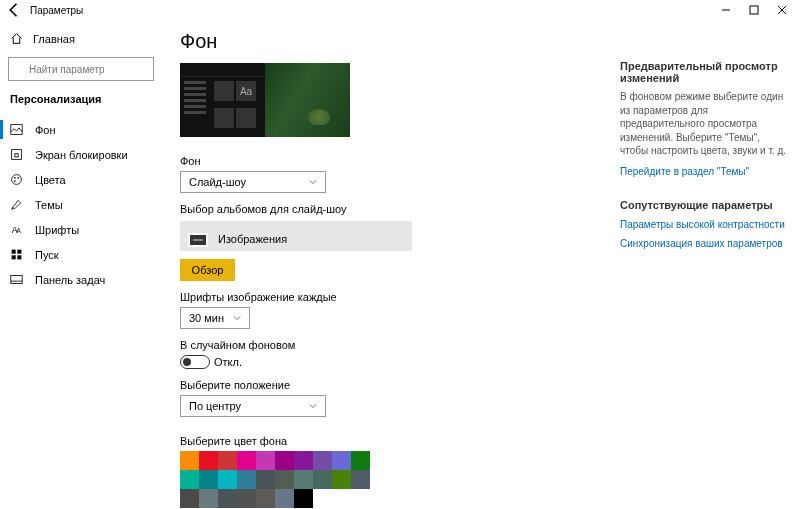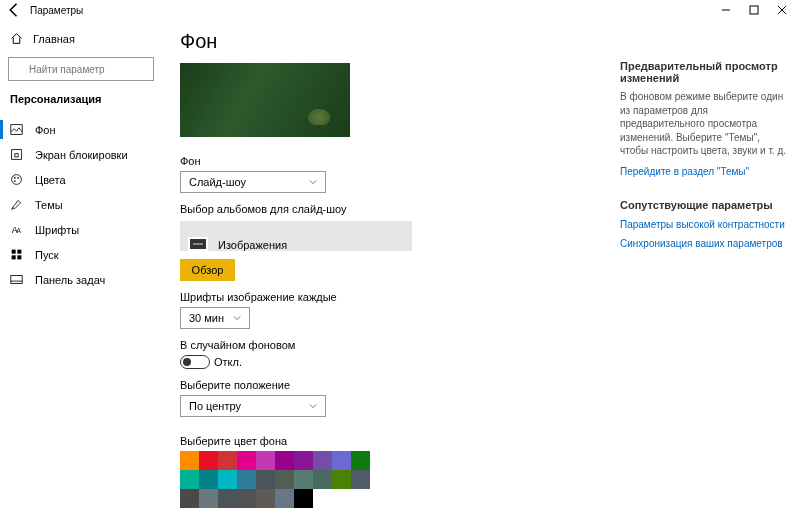--- a/index.html
+++ b/index.html
@@ -31,21 +31,21 @@
 .preview .left .tiles .t{width:20px;height:20px;background:#333}
 .preview .left .tiles .aa{color:#aaa;font-size:10px;display:flex;align-items:center;justify-content:center}
 .preview .left .strip{width:30px;padding:4px;display:flex;flex-direction:column;gap:3px}
 .preview .left .strip .l{height:3px;background:#444}
 .preview .right{flex:1;background:linear-gradient(120deg,#1a3d1a,#2d5a2d 40%,#1a3d1a);position:relative}
 .preview .right::after{content:"";position:absolute;right:20px;bottom:12px;width:22px;height:16px;background:radial-gradient(circle,#5a7a3a,#3a5a2a);border-radius:50% 50% 40% 40%}
 .label{font-size:11px;margin-bottom:4px;margin-top:10px}
 .select{width:146px;height:22px;border:1px solid #999;display:flex;align-items:center;justify-content:space-between;padding:0 8px;font-size:11px;cursor:pointer;background:#fff}
 .select.small{width:70px}
 .select .chev{width:8px;height:8px}
-.album-box{width:232px;height:30px;background:#e6e6e6;display:flex;align-items:flex-end;gap:10px;padding:0 8px;margin-top:6px;cursor:pointer}
+.album-box{width:232px;height:30px;background:#e6e6e6;display:flex;align-items:flex-start;gap:10px;padding:12px 8px;margin-top:6px;cursor:pointer}
 .album-box .thumb{width:20px;height:14px;background:#333;border:2px solid #fff;position:relative}
 .album-box .thumb::after{content:"";position:absolute;inset:4px 3px;background:#888}
 .album-box .txt{font-size:11px}
 .browse{width:55px;height:22px;background:#eab308;border:0;font-size:11px;margin-top:8px;cursor:pointer}
 .toggle{display:flex;align-items:center;gap:4px;margin-top:4px}
 .toggle .sw{width:30px;height:14px;border:1px solid #333;border-radius:7px;position:relative;cursor:pointer}
 .toggle .sw::after{content:"";position:absolute;left:2px;top:2px;width:8px;height:8px;background:#333;border-radius:50%}
 .toggle .lbl{font-size:11px}
 .palette{display:flex;flex-wrap:wrap;width:190px;margin-top:4px}
 .palette .c{width:19px;height:19px;cursor:pointer}
@@ -151,20 +151,39 @@
           <line x1="1" y1="10" x2="15" y2="10" stroke="#000"></line>
         </svg>
       <span>Панель задач</span>
     </div>
   </div>
 
   <div class="main">
     <div class="page-title">Фон</div>
 
     <div class="preview">
+      <div class="left">
+        <div class="bar"></div>
+        <div class="body">
+          <div class="strip">
+              <div class="l"></div>
+              <div class="l"></div>
+              <div class="l"></div>
+              <div class="l"></div>
+              <div class="l"></div>
+              <div class="l"></div>
+            </div>
+          <div class="tiles">
+              <div class="t"></div>
+              <div class="t aa">Aa</div>
+              <div class="t"></div>
+              <div class="t"></div>
+            </div>
+        </div>
+      </div>
       <div class="right"></div>
     </div>
 
     <div class="label">Фон</div>
     <div class="select">
       <span>Слайд-шоу</span>
       <svg class="chev" viewBox="0 0 10 10">
           <path d="M1 3 L5 7 L9 3" stroke="#555" fill="none"></path>
         </svg>
     </div>

